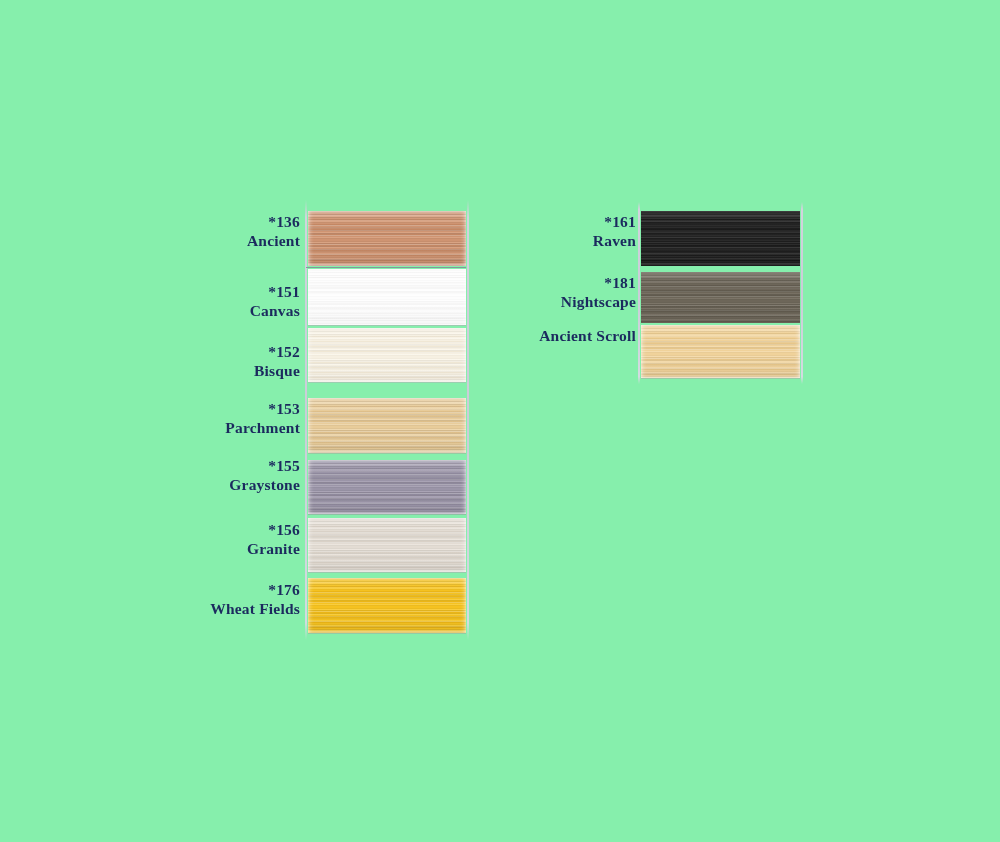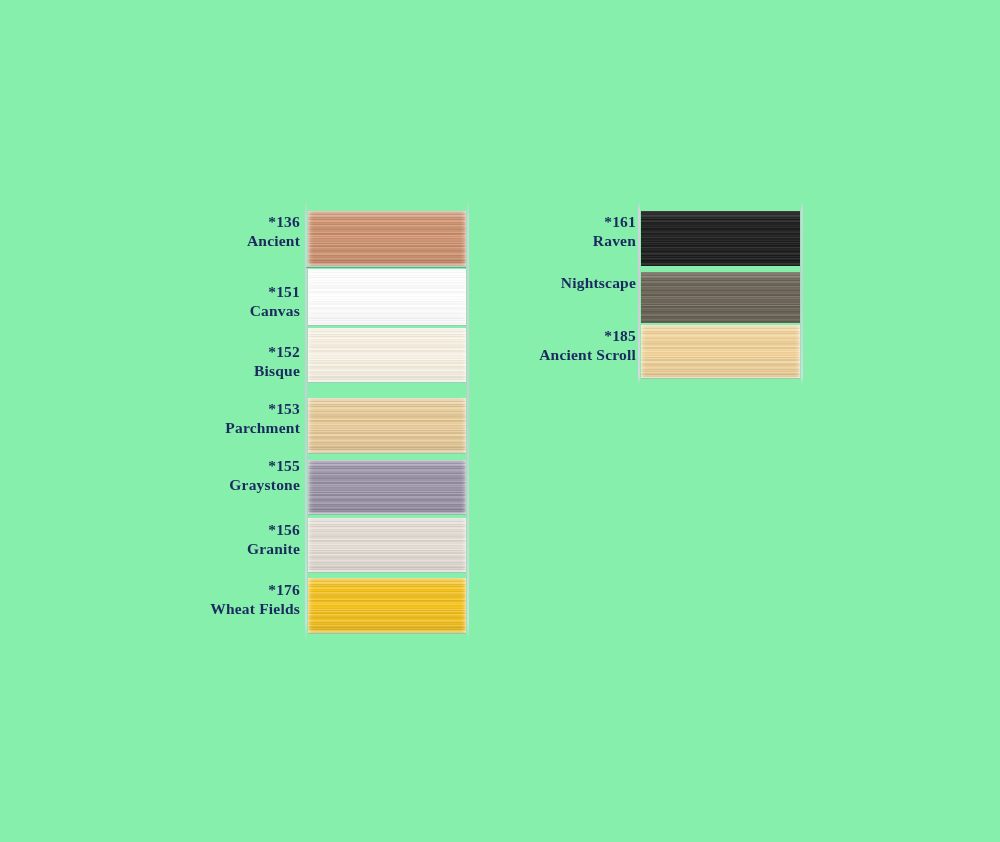--- a/index.html
+++ b/index.html
@@ -264,34 +264,34 @@
           <div style="position: absolute; inset: 0px; opacity: 0.5; background-image: repeating-linear-gradient(rgb(59, 59, 59) 0px, rgb(59, 59, 59) 1.1px, rgb(29, 29, 29) 1.1px, rgb(29, 29, 29) 2.6px, rgb(12, 12, 12) 2.6px, rgb(12, 12, 12) 3.4px, rgb(29, 29, 29) 3.4px, rgb(29, 29, 29) 5.2px);"></div>
         <div class="threads" style="mix-blend-mode:screen; opacity:0.35;"></div>
         <div class="threads-hi" style="opacity:0.22;"></div>
         <div class="shade" style="opacity:0.5;"></div>
         <div class="edgefade" style="box-shadow:none;"></div>
       </div>
     </div>
 
     <div class="swatch-row" style="left:0; top:0; width:480px; height:0;">
       <div class="swatch-label" style="left:-84px; top:274px; width:200px;">
+        <span class="code">*181</span>
         <span class="name">Nightscape</span>
       </div>
       <div class="swatch-chip" style="left:121px; top:272px; width:159px; height:51px; background-color:#6d6659;" title="*181 Nightscape">
           <div style="position: absolute; inset: 0px; opacity: 0.5; background-image: repeating-linear-gradient(rgb(138, 131, 119) 0px, rgb(138, 131, 119) 1.1px, rgb(109, 102, 89) 1.1px, rgb(109, 102, 89) 2.6px, rgb(85, 79, 68) 2.6px, rgb(85, 79, 68) 3.4px, rgb(109, 102, 89) 3.4px, rgb(109, 102, 89) 5.2px);"></div>
         <div class="threads" style="opacity:0.8;"></div>
         <div class="threads-hi" style="opacity:0.5;"></div>
         <div class="shade"></div>
         <div class="edgefade" style="box-shadow:none;"></div>
       </div>
     </div>
 
     <div class="swatch-row" style="left:0; top:0; width:480px; height:0;">
       <div class="swatch-label" style="left:-84px; top:327px; width:200px;">
-        <span class="code">*185</span>
         <span class="name">Ancient Scroll</span>
       </div>
       <div class="swatch-chip" style="left:121px; top:325px; width:159px; height:53px; background-color:#f0d29a;" title="*185 Ancient Scroll">
           <div style="position: absolute; inset: 0px; opacity: 0.5; background-image: repeating-linear-gradient(rgb(249, 230, 194) 0px, rgb(249, 230, 194) 1.1px, rgb(240, 210, 154) 1.1px, rgb(240, 210, 154) 2.6px, rgb(221, 186, 121) 2.6px, rgb(221, 186, 121) 3.4px, rgb(240, 210, 154) 3.4px, rgb(240, 210, 154) 5.2px);"></div>
         <div class="threads" style="opacity:0.62;"></div>
         <div class="threads-hi" style="opacity:0.7;"></div>
         <div class="shade"></div>
         <div class="edgefade"></div>
       </div>
       <div class="swatch-underline" style="left:121px; top:378px; width:159px; background:rgba(170,166,162,0.5);"></div>

